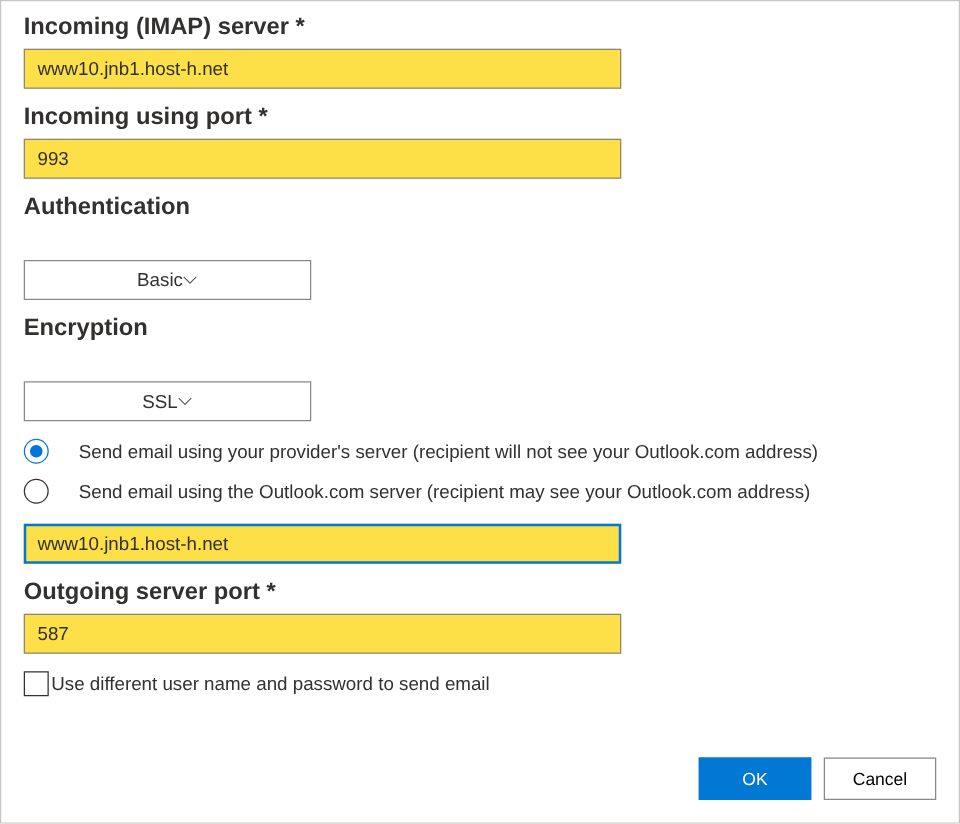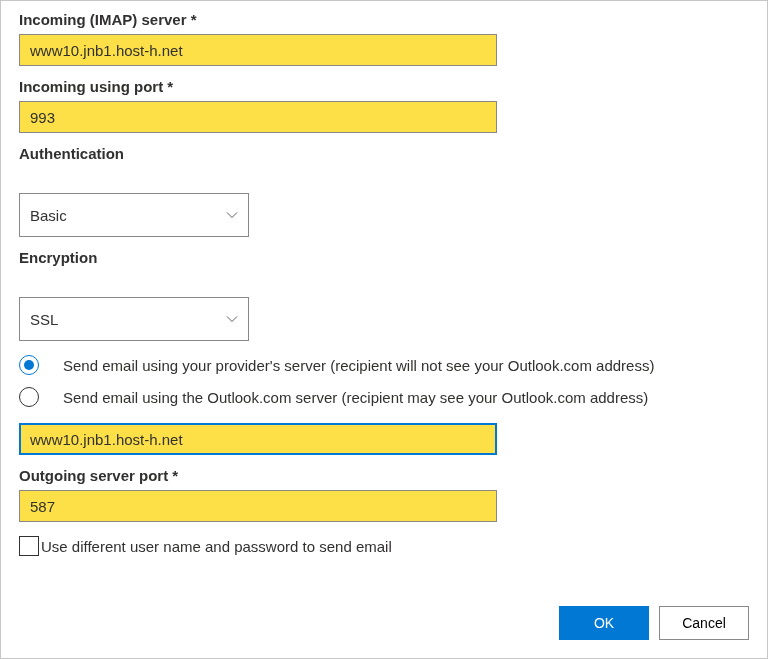--- a/index.html
+++ b/index.html
@@ -14,21 +14,21 @@
       height: 659px;
       border: 1px solid #c8c6c4;
       padding: 10px 18px 18px 18px;
       position: relative;
     }
     .field-group {
       margin-bottom: 12px;
     }
     .field-label {
       font-weight: 600;
-      font-size: 15px;
+      font-size: 19px;
       color: #323130;
       margin-bottom: 6px;
       display: block;
     }
     .text-input {
       width: 478px;
       height: 32px;
       border: 1px solid #8a8886;
       padding: 0 10px;
       font-size: 15px;
@@ -39,32 +39,32 @@
     .text-input.focused {
       border: 2px solid #0078d4;
       padding: 0 9px;
     }
     .select-wrap {
       position: relative;
       width: 230px;
     }
     .select-input {
       width: 230px;
-      height: 44px;
+      height: 32px;
       border: 1px solid #8a8886;
       padding: 0 10px;
       font-size: 15px;
       font-family: inherit;
       color: #323130;
       background: #fff;
       cursor: pointer;
       text-align: left;
       display: flex;
       align-items: center;
-      justify-content: space-between;
+      justify-content: center;
       margin-top: 31px;
     }
     .chevron {
       width: 12px;
       height: 12px;
       display: inline-block;
     }
     .chevron svg { display: block; }
     .checkbox-row {
       display: flex;

